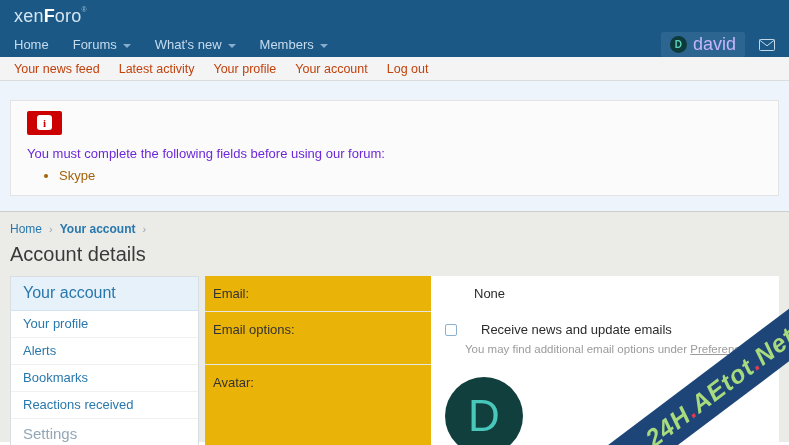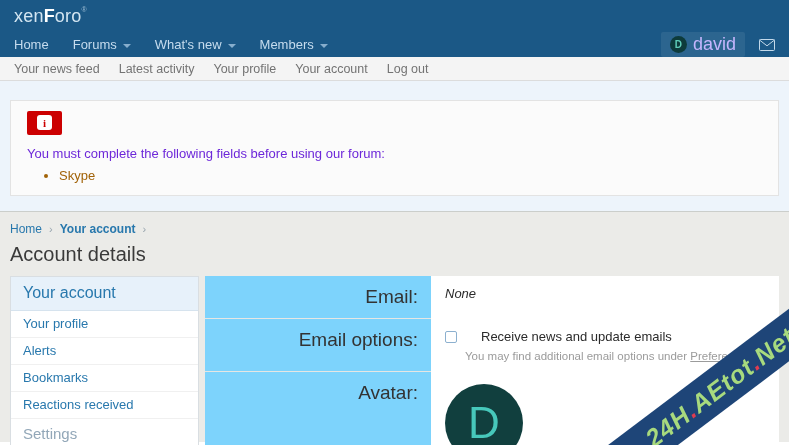--- a/index.html
+++ b/index.html
@@ -16,21 +16,21 @@
   .logo sup { font-size:7px; color:#9dbdd4; vertical-align:top; }
   .nav-row { height:25px; display:flex; align-items:center; padding:0 14px; }
   .nav-item { display:flex; align-items:center; font-size:13px; color:#c6dcee; margin-right:24px; cursor:pointer; }
   .caret { width:0; height:0; border-left:4px solid transparent; border-right:4px solid transparent; border-top:4px solid #87aecd; margin-left:6px; margin-top:2px; }
   .user-tab { margin-left:auto; display:flex; align-items:center; gap:6px; background:rgba(255,255,255,.08); padding:2px 9px; border-radius:2px; cursor:pointer; }
   .mini-av { width:17px; height:17px; border-radius:50%; background:#0d3b3b; color:#5ecdb9; font-size:10px; font-weight:bold; display:flex; align-items:center; justify-content:center; }
   .user-name { font-size:18px; color:#c4b5fd; }
   .mail-btn { margin-left:14px; display:flex; align-items:center; cursor:pointer; }
   
   .subnav { height:24px; background:#f4f4f4; border-bottom:1px solid #dcdcdc; display:flex; align-items:center; padding:0 14px; }
-  .subnav a { font-size:12.5px; color:#737373; text-decoration:none; margin-right:19px; cursor:pointer; }
+  .subnav a { font-size:12.5px; color:#c2410c; text-decoration:none; margin-right:19px; cursor:pointer; }
   
   .upper { background:#edf4fb; border-bottom:1px solid #cbcecb; padding:19px 10px 15px; }
   .alert-box { background:#fbfbfb; border:1px solid #e3e3e3; padding:10px 16px 12px; }
   .alert-btn { display:inline-flex; align-items:center; gap:6px; background:#cc0001; color:#fff; border:none; font-weight:bold; font-size:13px; font-family:inherit; padding:4px 10px 5px; border-radius:2px; cursor:pointer; }
   .info-ic { width:15px; height:15px; background:#fff; color:#cc0001; border-radius:3px; font-size:11px; font-weight:bold; display:flex; align-items:center; justify-content:center; font-family:"Liberation Serif",serif; }
   .alert-msg { font-size:13px; color:#6d28d9; margin-top:11px; }
   .alert-list { margin-top:7px; padding-left:32px; font-size:13px; color:#a16207; }
   
   .page { background:#ebebe8; padding:10px 10px 0; height:230px; }
   .breadcrumb { display:flex; align-items:center; gap:7px; font-size:12px; }
@@ -41,25 +41,25 @@
   .content { display:flex; align-items:stretch; gap:6px; height:172px; }
   
   .sidebar { width:189px; flex-shrink:0; background:#fff; border:1px solid #d9dee2; border-bottom:none; }
   .sb-header { background:#e7f1fa; color:#2878ad; font-size:16px; padding:7px 12px 8px; border-bottom:1px solid #d6e3ee; cursor:pointer; }
   .sb-item { display:block; padding:5px 12px 6px; font-size:13px; color:#2878ad; border-bottom:1px solid #f0f0f0; cursor:pointer; }
   .sb-section { padding:6px 12px 5px; font-size:15px; color:#92a7b8; }
   
   .form-panel { flex:1; display:flex; flex-direction:column; }
   .frow { display:flex; }
   .frow-grow { flex:1; }
-  .fl { width:226px; flex-shrink:0; background:#7dd3fc; text-align:right; padding:10px 13px 10px 8px; font-size:19px; color:#333; border-bottom:1px solid #e6e6e3; }
+  .fl { width:226px; flex-shrink:0; background:#eab308; padding:10px 13px 10px 8px; font-size:13px; color:#333; border-bottom:1px solid #e6e6e3; }
   .frow-grow .fl { border-bottom:none; }
   .fv { flex:1; background:#fff; padding:10px 14px; }
   .email-line { display:flex; align-items:center; gap:9px; }
-  .none-val { font-style:italic; color:#2b2b2b; }
+  .none-val { color:#2b2b2b;margin-left:29px; }
   .chg-btn { font-family:inherit; font-size:12px; color:#3d7ca6; background:#fff; border:1px solid #ccd4da; border-radius:4px; padding:3px 12px 4px; cursor:pointer; }
   .cb-line { display:flex; align-items:center; gap:24px; }
   .checkbox { width:12px; height:12px; background:#fff; border:1px solid #8cb0cf; border-radius:2px; display:inline-block; cursor:pointer; }
   .cb-label { font-size:13px; color:#2b2b2b; cursor:pointer; }
   .hint { margin-top:6px; padding-left:20px; font-size:11.5px; color:#9b9b9b; }
   .hint a { color:#9b9b9b; text-decoration:underline; cursor:pointer; }
   .big-av { width:78px; height:78px; border-radius:50%; background:#113f3e; color:#47c8bb; font-size:44px; display:flex; align-items:center; justify-content:center; margin-top:2px; cursor:pointer; }
   
   .ribbon { position:absolute; left:530px; top:366px; width:380px; height:42px; background:#1e4578; transform:rotate(-37deg); display:flex; align-items:center; justify-content:center; z-index:50; pointer-events:none; font-weight:bold; font-style:italic; font-size:25px; letter-spacing:1px; color:#a8da7e; }
   .ribbon .dot { color:#e03c50; }

